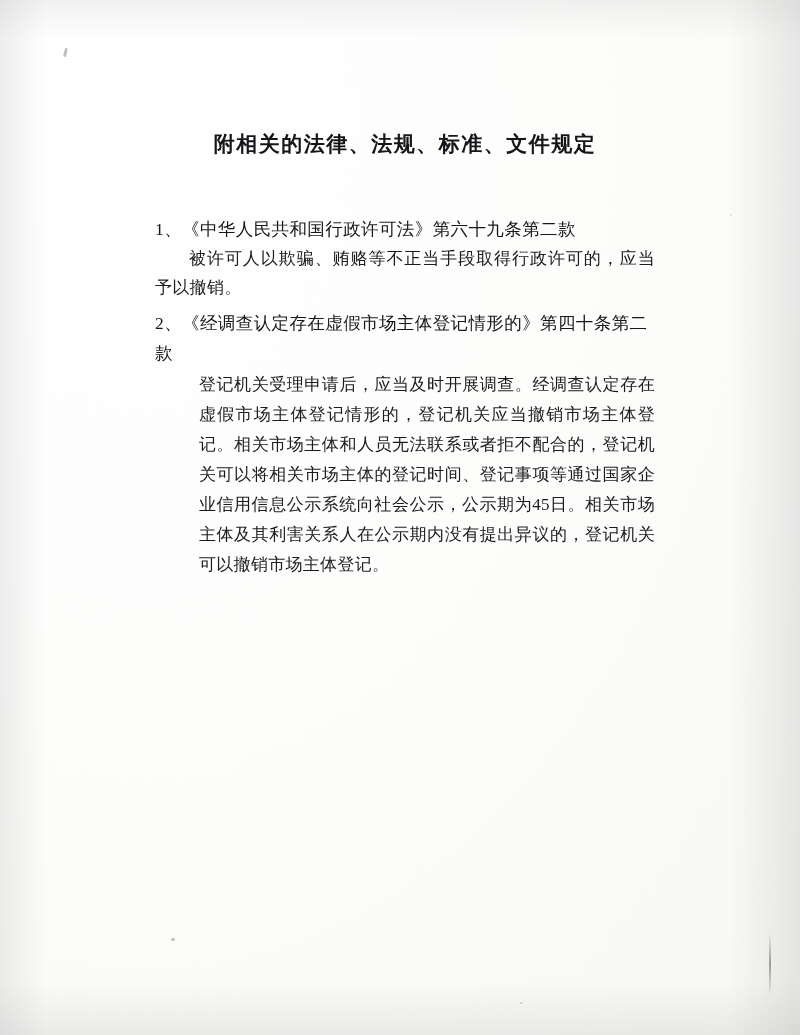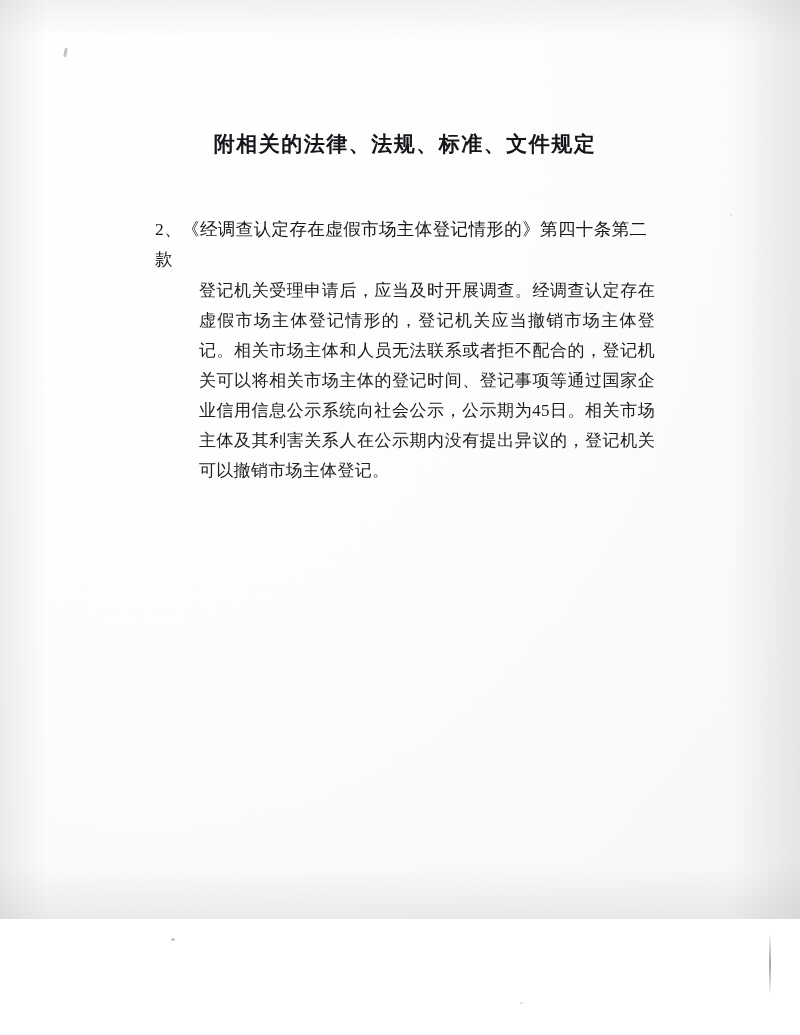--- a/index.html
+++ b/index.html
@@ -12,21 +12,21 @@
     height: 1035px;
     font-family: "Liberation Serif", "DejaVu Serif", serif;
     color: #1b1b1b;
     overflow: hidden;
   }
 
   
   #scan-sheet {
     position: relative;
     width: 800px;
-    height: 919px;
+    height: 1035px;
     background:
       radial-gradient(ellipse at 18% 12%, #ffffff 0%, #fdfdfc 45%, #f7f7f5 100%),
       linear-gradient(115deg, #ffffff 0%, #fbfbf9 55%, #f4f4f2 100%);
     box-sizing: border-box;
   }
 
   
   .edge-shade {
     position: absolute;
     pointer-events: none;
@@ -142,20 +142,26 @@
   <div class="scan-mark-right"></div>
   <div class="speck speck-a"></div>
   <div class="speck speck-b"></div>
   <div class="speck speck-c"></div>
   <div class="speck speck-d"></div>
 
   <div id="doc-body">
 
     <h1 class="doc-title">附相关的法律、法规、标准、文件规定</h1>
 
+    <div class="clause">
+      <div class="clause-head">
+        <span>1、</span><span>《中华人民共和国行政许可法》第六十九条第二款</span>
+      </div>
+      <div class="clause-body indent2">被许可人以欺骗、贿赂等不正当手段取得行政许可的，应当予以撤销。</div>
+    </div>
 
     <div class="clause">
       <div class="clause-head clause-2-head">
         <span>2、</span><span>《经调查认定存在虚假市场主体登记情形的》第四十条第二款</span>
       </div>
       <div class="clause-body clause-2-body">登记机关受理申请后，应当及时开展调查。经调查认定存在虚假市场主体登记情形的，登记机关应当撤销市场主体登记。相关市场主体和人员无法联系或者拒不配合的，登记机关可以将相关市场主体的登记时间、登记事项等通过国家企业信用信息公示系统向社会公示，公示期为45日。相关市场主体及其利害关系人在公示期内没有提出异议的，登记机关可以撤销市场主体登记。</div>
     </div>
 
   </div>
 

